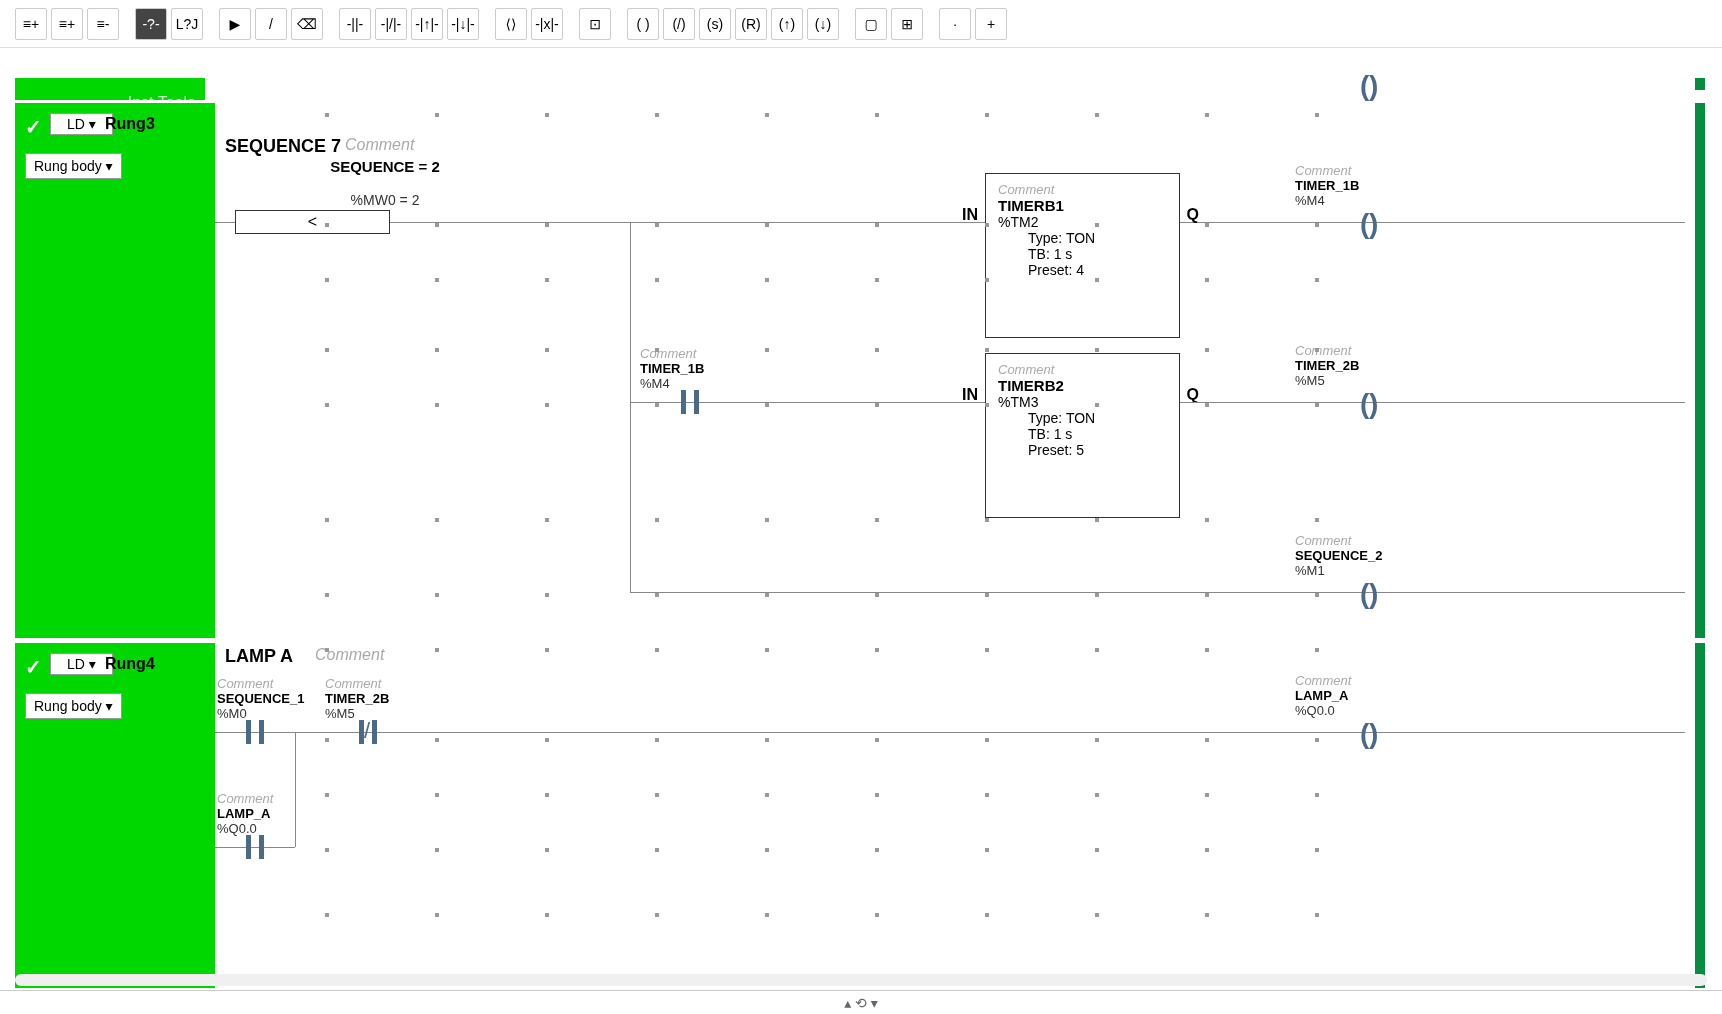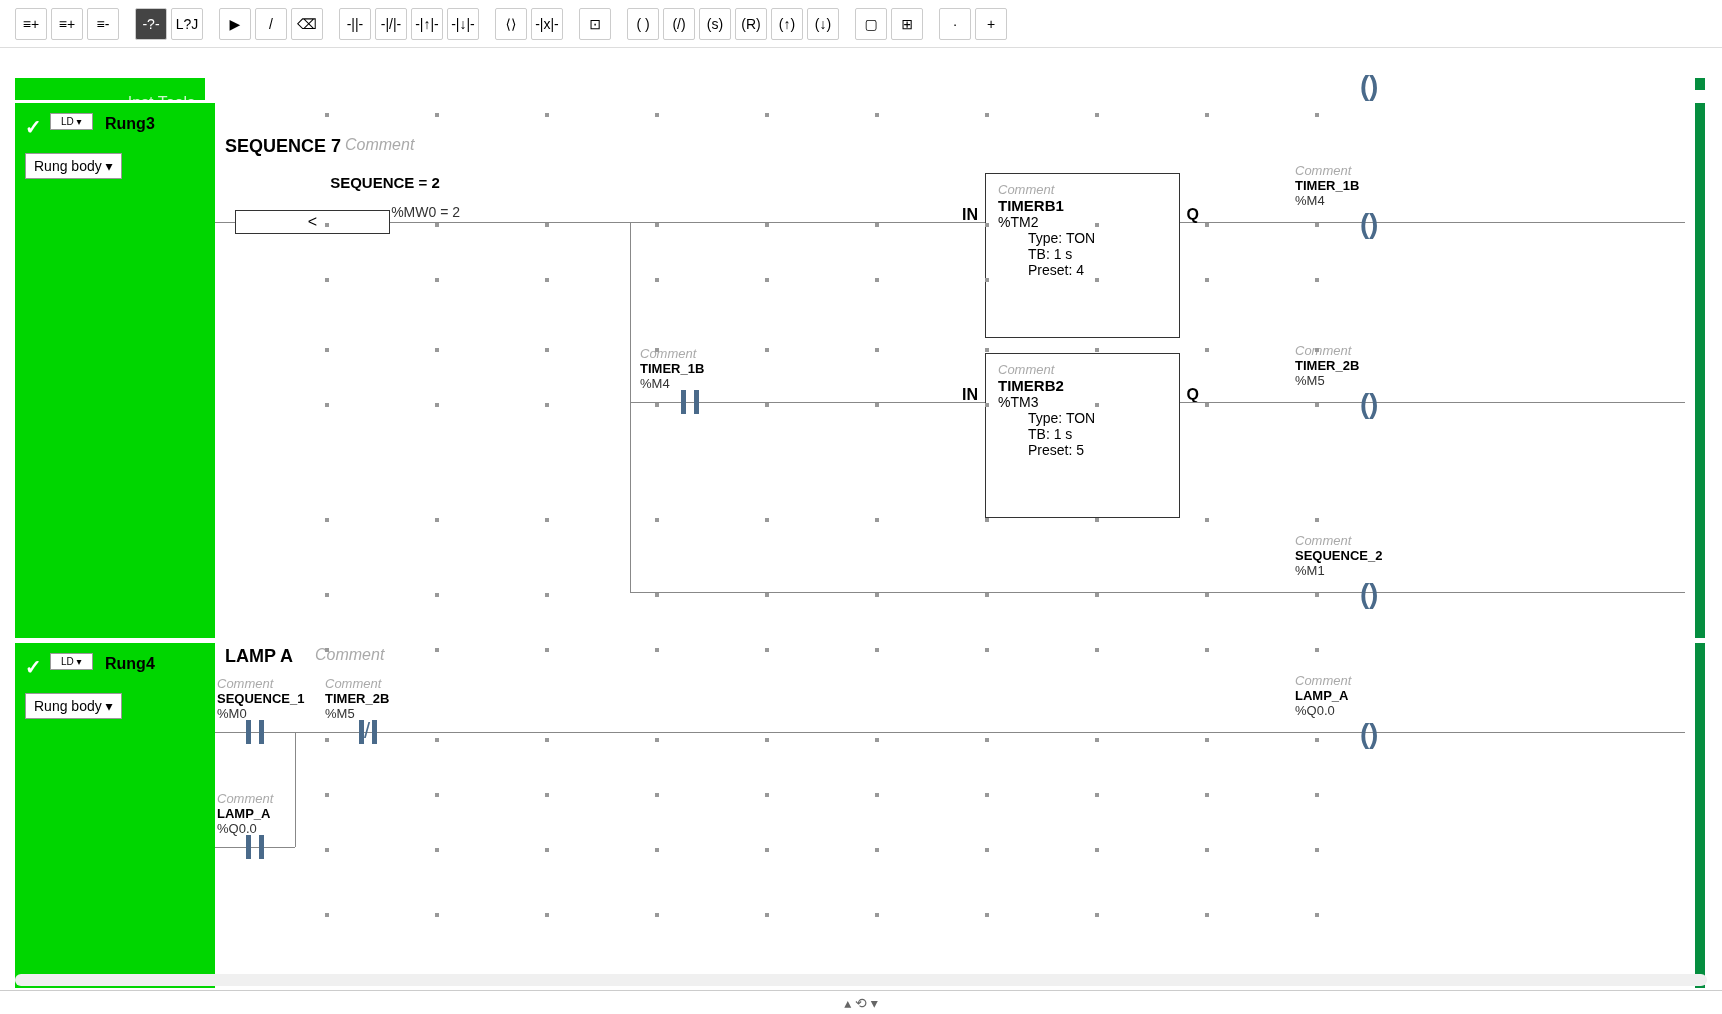--- a/index.html
+++ b/index.html
@@ -12,21 +12,21 @@
 .tool-sep { width: 8px; }
 
 
 .main { position: relative; height: 940px; overflow: hidden; }
 
 
 .rung-sidebar { position: absolute; left: 15px; width: 190px; background: #00d600; color: #000; }
 .rung-sidebar.rung3 { top: 55px; height: 535px; }
 .rung-sidebar.rung4 { top: 595px; height: 345px; }
 .rung-sidebar .check { position: absolute; top: 12px; left: 10px; color: #fff; font-size: 20px; font-weight: bold; }
-.rung-sidebar .ld-select { position: absolute; top: 10px; left: 35px; background: #fff; border: 1px solid #999; padding: 2px 10px; font-size: 10px; }
+.rung-sidebar .ld-select { position: absolute; top: 10px; left: 35px; background: #fff; border: 1px solid #999; padding: 2px 16px; font-size: 14px; }
 .rung-sidebar .rung-name { position: absolute; top: 12px; left: 90px; font-weight: bold; font-size: 16px; }
 .rung-sidebar .rung-body { position: absolute; top: 50px; left: 10px; background: #fff; border: 1px solid #999; padding: 4px 8px; font-size: 14px; }
 
 
 .top-strip { position: absolute; left: 15px; top: 30px; width: 190px; height: 22px; background: #00d600; }
 
 
 .canvas { position: absolute; left: 205px; top: 30px; width: 1500px; height: 910px; background: #fff; }
 
 
@@ -46,21 +46,21 @@
 .rung-title { position: absolute; font-weight: bold; font-size: 18px; }
 .rung-comment-placeholder { position: absolute; color: #aaa; font-style: italic; font-size: 16px; }
 
 
 .wire-h { position: absolute; height: 1px; background: #888; }
 .wire-v { position: absolute; width: 1px; background: #888; }
 
 
 .compare-block { position: absolute; border: 1px solid #333; background: #fff; display: flex; align-items: center; justify-content: center; font-size: 16px; }
 .compare-label { position: absolute; font-weight: bold; font-size: 15px; text-align: center; width: 150px; }
-.compare-addr { position: absolute; font-size: 14px; text-align: right; width: 150px; color: #333; margin-top: 12px; }
+.compare-addr { position: absolute; font-size: 14px; text-align: center; width: 150px; color: #333; }
 
 
 .contact { position: absolute; width: 30px; height: 28px; }
 .contact .bar { position: absolute; top: 2px; width: 5px; height: 24px; background: #4a6a8a; }
 .contact .bar.l { left: 6px; }
 .contact .bar.r { right: 6px; }
 .contact .slash { position: absolute; top: 0; left: 11px; font-size: 22px; color: #4a6a8a; }
 .contact-label { position: absolute; font-size: 13px; }
 .contact-label .comment { color: #aaa; font-style: italic; }
 .contact-label .name { font-weight: bold; }
@@ -154,21 +154,21 @@
 
     <div class="rail-left rung3"></div>
     <div class="rail-left rung4"></div>
     <div class="rail-right top"></div>
     <div class="rail-right rung3"></div>
     <div class="rail-right rung4"></div>
 
     <div class="rung-title" style="left:20px;top:58px">SEQUENCE 7</div>
     <div class="rung-comment-placeholder" style="left:140px;top:58px">Comment</div>
 
-    <div class="compare-label" style="left:105px;top:96px">SEQUENCE = 2</div>
+    <div class="compare-label" style="left:105px;top:80px">SEQUENCE = 2</div>
     <div class="compare-addr" style="left:105px;top:114px">%MW0 = 2</div>
     <div class="compare-block" style="left:30px;top:132px;width:155px;height:24px">&lt;</div>
 
     <div class="wire-h" style="left:10px;top:144px;width:20px"></div>
     <div class="wire-h" style="left:185px;top:144px;width:595px"></div>
     <div class="wire-h" style="left:975px;top:144px;width:505px"></div>
 
     <div class="fblock" style="left:780px;top:95px;height:165px">
       <div class="in-label">IN</div>
       <div class="q-label">Q</div>

